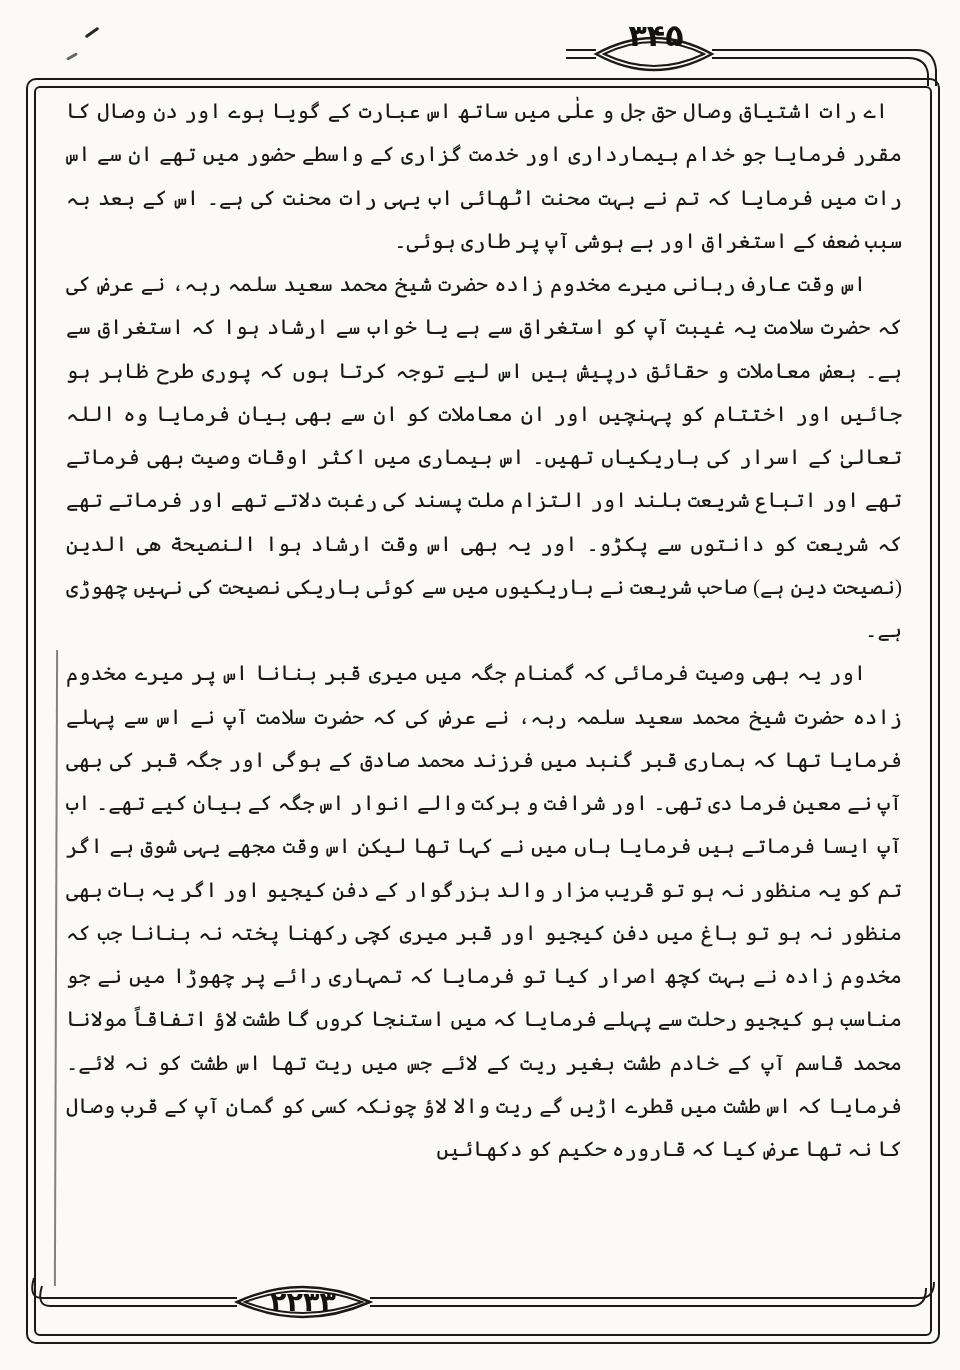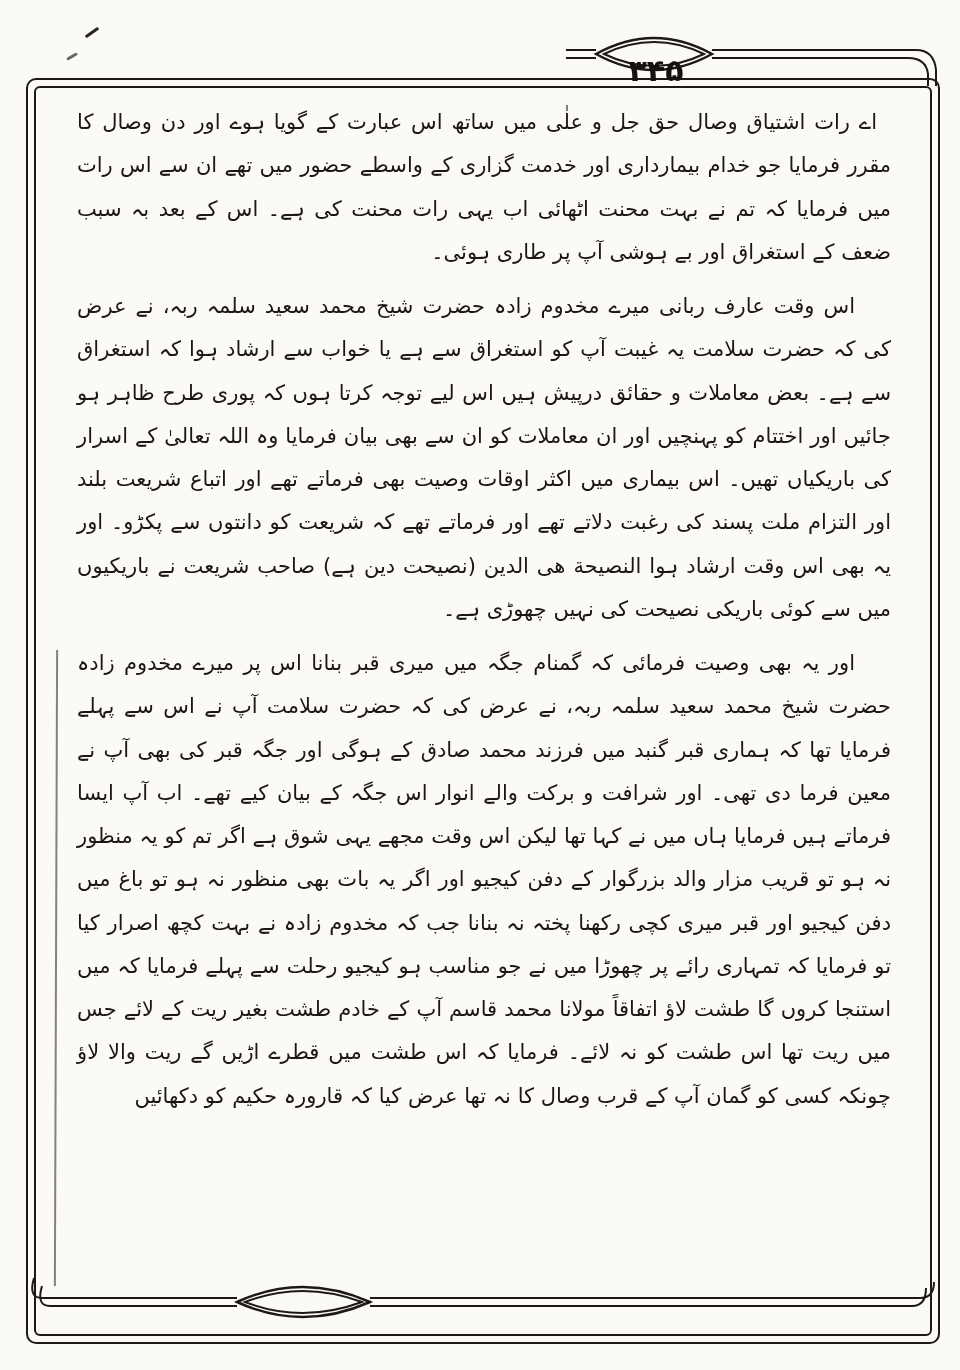--- a/index.html
+++ b/index.html
@@ -32,39 +32,39 @@
   .ornament-bottom { left: 26px; top: 1272px; }
   .cartouche-num {
     position: absolute;
     z-index: 4;
     text-align: center;
     font-weight: bold;
     color: #15110d;
     letter-spacing: 2px;
   }
   .num-top {
-    left: 600px; top: 49px; width: 112px; height: 44px;
+    left: 600px; top: 14px; width: 112px; height: 44px;
     line-height: 44px; font-size: 30px;
   }
   .num-bottom {
     left: 237px; top: 1282px; width: 132px; height: 40px;
     line-height: 40px; font-size: 27px;
   }
   
   .text-block {
     position: absolute;
     z-index: 2;
     top: 90px; right: 58px; width: 836px;
     direction: rtl;
     text-align: justify;
     font-size: 21px;
     line-height: 2.06;
     font-weight: 500;
   }
-  .text-block p { margin: 11px; text-indent: 36px; }
+  .text-block p { margin: 0; text-indent: 36px; font-family: Liberation Serif, serif; }
   .text-block p.first { text-indent: 14px; }
   
   .scan-mark {
     position: absolute; z-index: 1;
     background: #2a2620; height: 3px; border-radius: 2px;
   }
   .mark-1 { left: 84px; top: 31px; width: 16px; transform: rotate(-35deg); }
   .mark-2 { left: 66px; top: 55px; width: 12px; transform: rotate(-30deg); opacity: .7; }
   .artifact-line {
     position: absolute; z-index: 1;
@@ -94,20 +94,21 @@
   <div class="cartouche-num num-top">۳۴۵</div>
 
   <svg class="ornament ornament-bottom" width="914" height="60" viewBox="0 0 914 60">
     <path d="M8,6 Q2,26 16,26 H211" fill="none" stroke="#1d1a16" stroke-width="2"></path>
     <path d="M16,14 Q10,34 24,34 H211" fill="none" stroke="#1d1a16" stroke-width="2"></path>
     <path d="M344,26 H894 Q908,26 908,10" fill="none" stroke="#1d1a16" stroke-width="2"></path>
     <path d="M344,34 H886 Q900,34 900,16" fill="none" stroke="#1d1a16" stroke-width="2"></path>
     <path d="M211,30 Q276,0 344,30 Q276,60 211,30 Z" fill="#fbfaf6" stroke="#1d1a16" stroke-width="2.5"></path>
     <path d="M219,30 Q276,8 336,30 Q276,52 219,30 Z" fill="none" stroke="#1d1a16" stroke-width="2"></path>
   </svg>
+  <div class="cartouche-num num-bottom">۲۲۳۳</div>
 
   <div class="text-block" dir="rtl">
     <p class="first">اے رات اشتیاق وصال حق جل و علٰی میں ساتھ اس عبارت کے گویا ہوے اور دن وصال کا مقرر فرمایا جو خدام بیمارداری اور خدمت گزاری کے واسطے حضور میں تھے ان سے اس رات میں فرمایا کہ تم نے بہت محنت اٹھائی اب یہی رات محنت کی ہے۔ اس کے بعد بہ سبب ضعف کے استغراق اور بے ہوشی آپ پر طاری ہوئی۔</p>
     <p>اس وقت عارف ربانی میرے مخدوم زادہ حضرت شیخ محمد سعید سلمہ ربہ، نے عرض کی کہ حضرت سلامت یہ غیبت آپ کو استغراق سے ہے یا خواب سے ارشاد ہوا کہ استغراق سے ہے۔ بعض معاملات و حقائق درپیش ہیں اس لیے توجہ کرتا ہوں کہ پوری طرح ظاہر ہو جائیں اور اختتام کو پہنچیں اور ان معاملات کو ان سے بھی بیان فرمایا وہ اللہ تعالیٰ کے اسرار کی باریکیاں تھیں۔ اس بیماری میں اکثر اوقات وصیت بھی فرماتے تھے اور اتباع شریعت بلند اور التزام ملت پسند کی رغبت دلاتے تھے اور فرماتے تھے کہ شریعت کو دانتوں سے پکڑو۔ اور یہ بھی اس وقت ارشاد ہوا النصیحة هی الدین (نصیحت دین ہے) صاحب شریعت نے باریکیوں میں سے کوئی باریکی نصیحت کی نہیں چھوڑی ہے۔</p>
     <p>اور یہ بھی وصیت فرمائی کہ گمنام جگہ میں میری قبر بنانا اس پر میرے مخدوم زادہ حضرت شیخ محمد سعید سلمہ ربہ، نے عرض کی کہ حضرت سلامت آپ نے اس سے پہلے فرمایا تھا کہ ہماری قبر گنبد میں فرزند محمد صادق کے ہوگی اور جگہ قبر کی بھی آپ نے معین فرما دی تھی۔ اور شرافت و برکت والے انوار اس جگہ کے بیان کیے تھے۔ اب آپ ایسا فرماتے ہیں فرمایا ہاں میں نے کہا تھا لیکن اس وقت مجھے یہی شوق ہے اگر تم کو یہ منظور نہ ہو تو قریب مزار والد بزرگوار کے دفن کیجیو اور اگر یہ بات بھی منظور نہ ہو تو باغ میں دفن کیجیو اور قبر میری کچی رکھنا پختہ نہ بنانا جب کہ مخدوم زادہ نے بہت کچھ اصرار کیا تو فرمایا کہ تمہاری رائے پر چھوڑا میں نے جو مناسب ہو کیجیو رحلت سے پہلے فرمایا کہ میں استنجا کروں گا طشت لاؤ اتفاقاً مولانا محمد قاسم آپ کے خادم طشت بغیر ریت کے لائے جس میں ریت تھا اس طشت کو نہ لائے۔ فرمایا کہ اس طشت میں قطرے اڑیں گے ریت والا لاؤ چونکہ کسی کو گمان آپ کے قرب وصال کا نہ تھا عرض کیا کہ قارورہ حکیم کو دکھائیں</p>
   </div>
 
 </div>
 
 </body></html>

